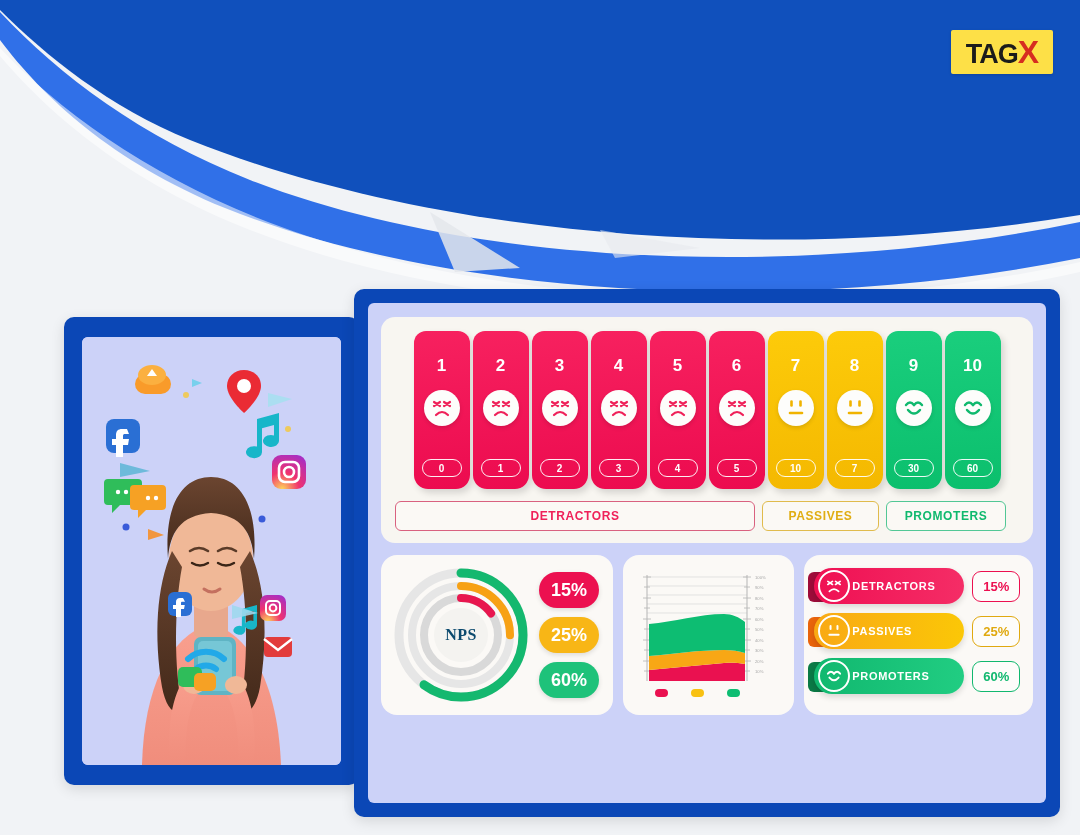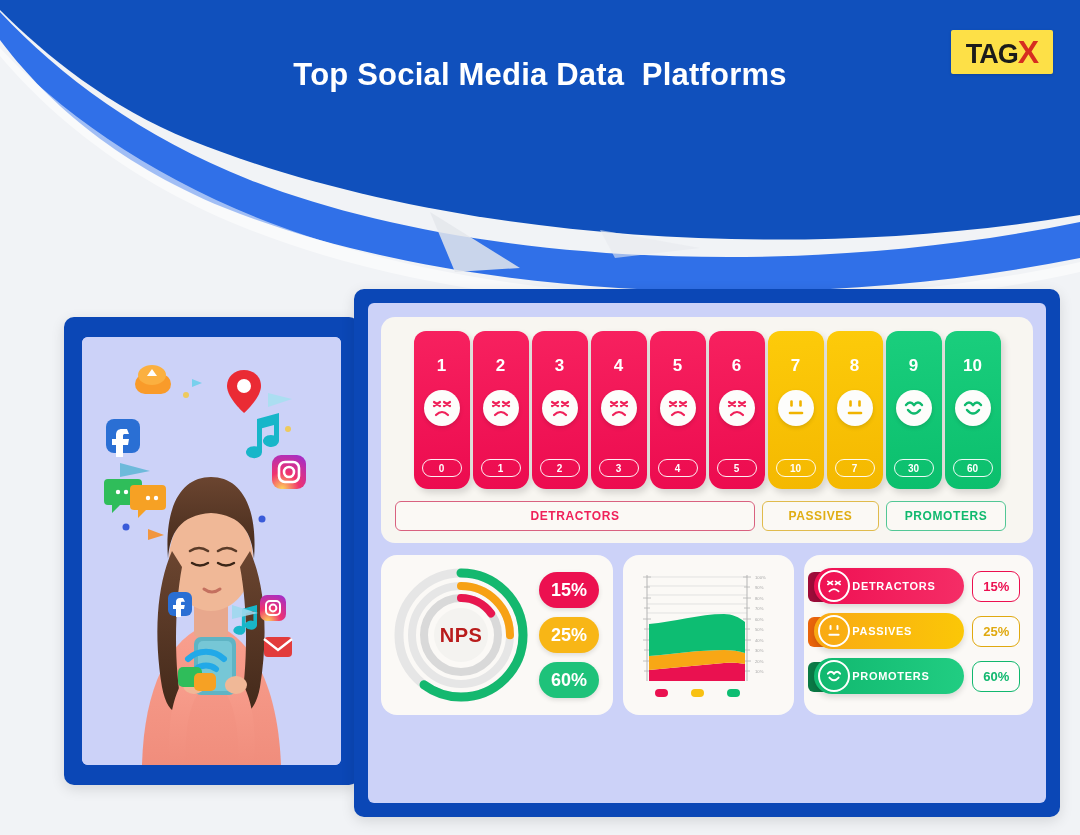--- a/index.html
+++ b/index.html
@@ -132,21 +132,21 @@
   .bottom-row { display: flex; gap: 10px; }
   .mini-card { background: #fbf9f6; border-radius: 16px; position: relative; }
   .card-donut { width: 236px; height: 160px; display: flex; align-items: center; padding: 0 12px; }
   .card-area  { width: 175px; height: 160px; display: flex; align-items: center; justify-content: center; }
   .card-bars  { width: 233px; height: 160px; position: relative; padding: 13px 10px; }
 
   .donut-wrap { width: 144px; height: 144px; position: relative; flex: none; margin-left: -4px; }
   .nps-label {
     position: absolute; left: 0; top: 0; width: 144px; height: 144px;
     display: flex; align-items: center; justify-content: center;
-    color: #b91c1c; font-size: 20px; font-weight: bold; letter-spacing: 0.5px;
+    color: #0c4a6e; font-size: 16px; font-weight: bold; letter-spacing: 0.5px; font-family: Liberation Serif, serif;
   }
   .donut-badges { display: flex; flex-direction: column; gap: 9px; margin-left: 6px; }
   .dbadge {
     width: 60px; height: 36px; border-radius: 18px;
     display: flex; align-items: center; justify-content: center;
     color: #fff; font-size: 18px; font-weight: bold;
     box-shadow: 0 2px 5px rgba(0,0,0,0.12);
   }
   .dbadge.p1 { background: #ec1050; }
   .dbadge.p2 { background: #f8b616; }
@@ -198,21 +198,20 @@
 
   <div class="header-wrap">
     <svg width="1080" height="300" viewBox="0 0 1080 300">
       <rect x="0" y="0" width="1080" height="300" fill="#f1f3f6"></rect>
       <path d="M0,0 L1080,0 L1080,215 C760,268 420,232 190,140 C110,108 45,55 0,10 Z" fill="#1050bc"></path>
       <path d="M0,12 C60,76 140,136 250,180 C470,266 800,280 1080,222 L1080,258 C790,316 450,298 225,208 C112,162 42,96 0,40 Z" fill="#3070e8"></path>
       <path d="M0,48 C60,112 150,176 268,222 C498,310 820,320 1080,262 L1080,272 C810,332 470,320 240,226 C118,176 44,108 0,56 Z" fill="#ffffff" opacity="0.55"></path>
       <path d="M430,212 L520,268 L455,272 Z" fill="#e4e6eb" opacity="0.85"></path>
       <path d="M600,230 L700,248 L615,258 Z" fill="#e8eaee" opacity="0.6"></path>
     </svg>
-    <div class="header-title">Top Social Media Data  Platforms</div>
     <div class="logo-box">
       <span class="logo-text"><span class="logo-tag">TAG</span><span class="logo-x">X</span></span>
     </div>
   </div>
 
   <div class="photo-panel">
     <div class="photo-inner">
       <svg width="259" height="428" viewBox="0 0 259 428">
         <defs>
           <linearGradient id="hair" x1="0" y1="0" x2="0" y2="1">

